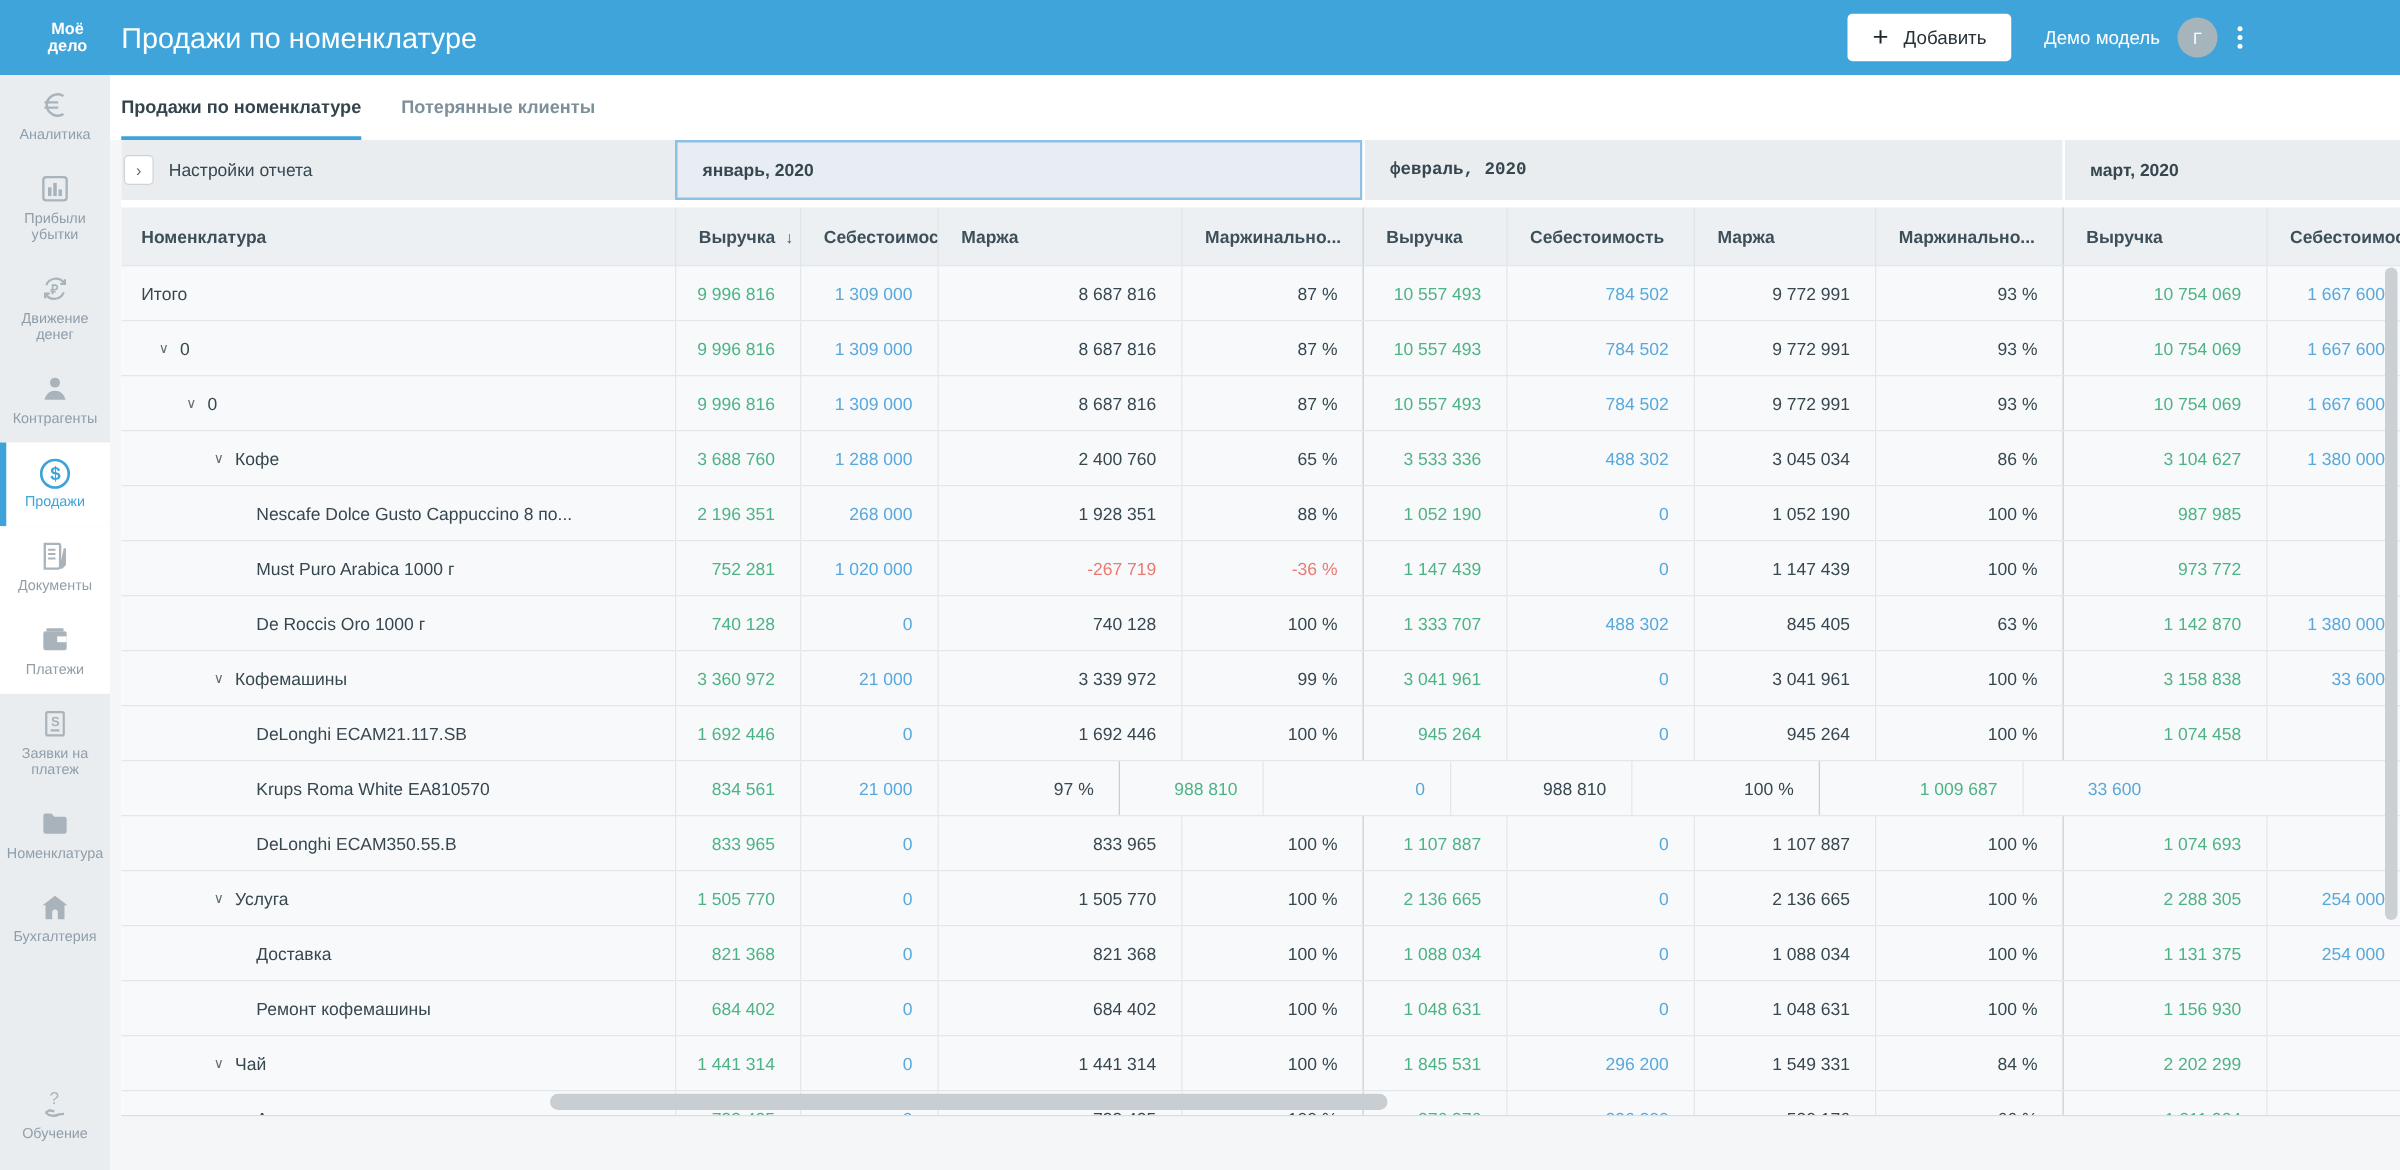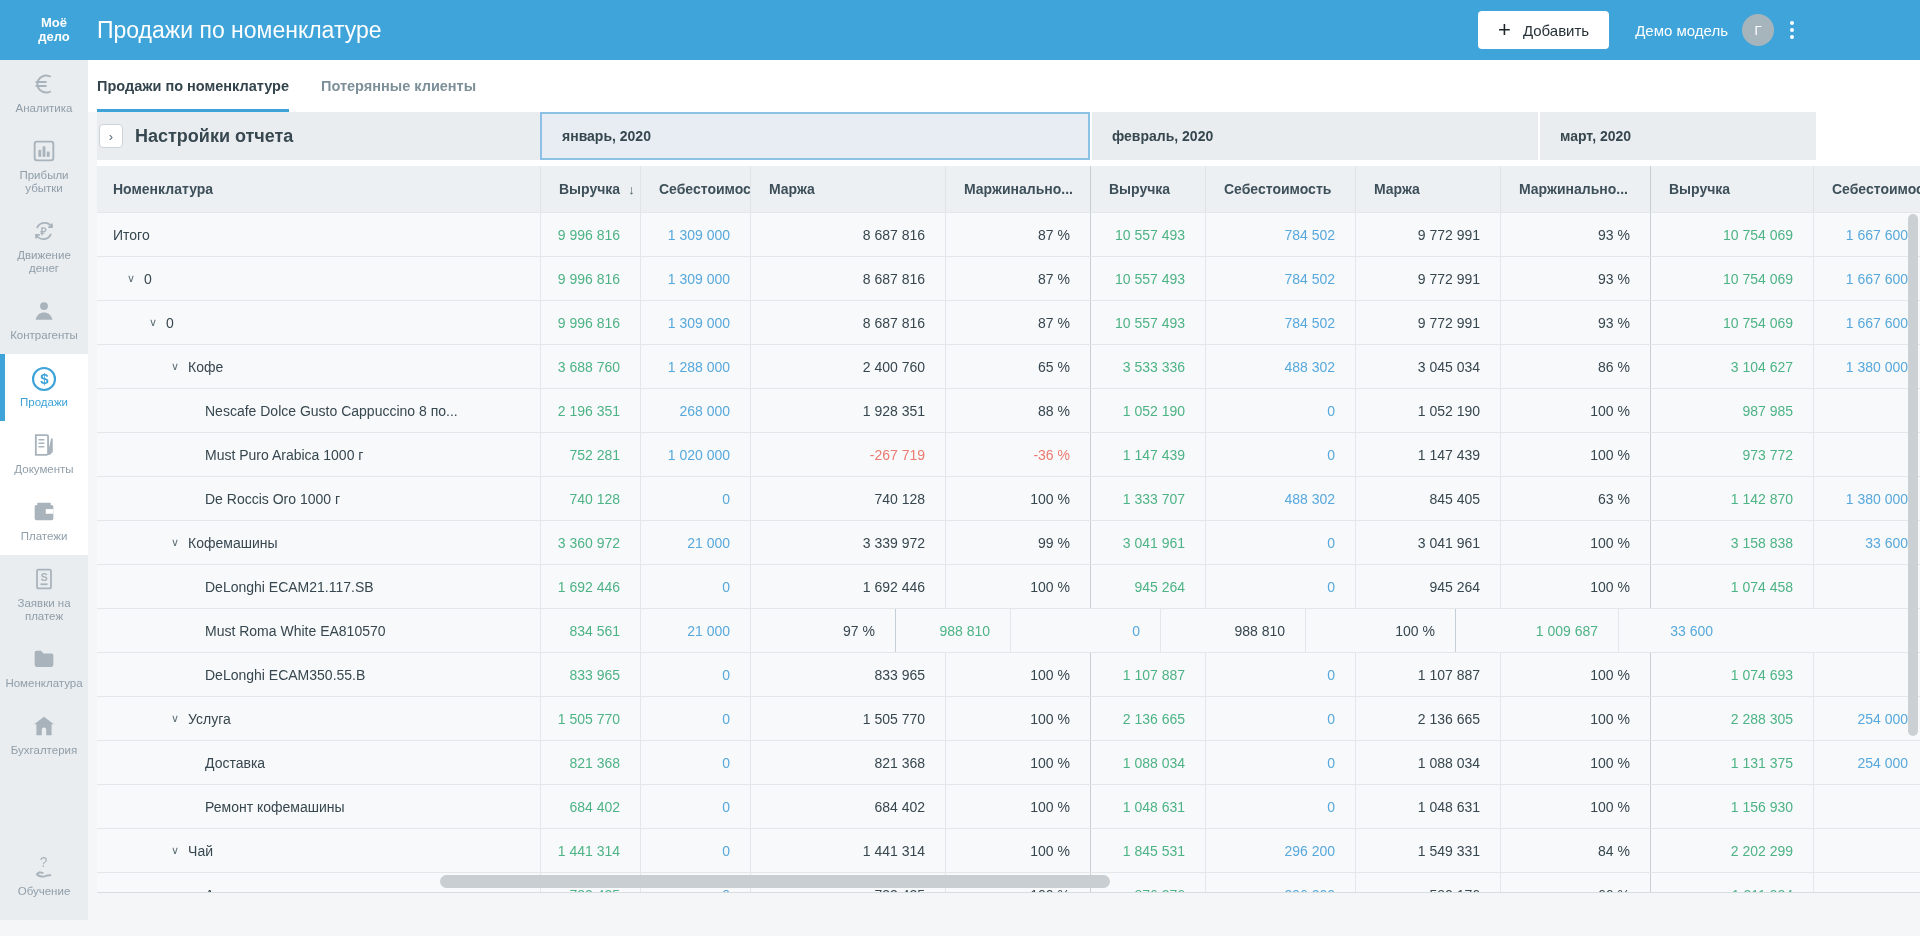--- a/index.html
+++ b/index.html
@@ -17,21 +17,21 @@
     display:flex; align-items:center; gap:12px; font-size:15px; color:#263238;
     cursor:pointer; font-family:inherit; }
   .add-plus { font-size:22px; font-weight:300; line-height:1; color:#1c262b; }
   .account { color:#fff; font-size:15px; margin:0 14px 0 26px; }
   .avatar { width:32px; height:32px; border-radius:50%; background:#a6b5bc; color:#fff;
     font-size:13px; display:flex; align-items:center; justify-content:center; }
   .kebab { margin:0 126px 0 16px; display:flex; flex-direction:column; gap:3px; cursor:pointer; }
   .kebab span { width:4px; height:4px; border-radius:50%; background:#fff; display:block; }
 
   
-  .sidebar { position:absolute; left:0; top:60px; width:88px; bottom:16px; background:#e9edf0; z-index:10; }
+  .sidebar { position:absolute; left:0; top:60px; width:88px; bottom:0; background:#e9edf0; z-index:10; }
   .side-item { position:relative; text-align:center; padding:10px 3px 12px; color:#909ea9; cursor:pointer; }
   .side-item.on-white { background:#fff; }
   .side-item.active { color:#3da3d8; }
   .side-item.active::before { content:""; position:absolute; left:0; top:0; bottom:0; width:5px; background:#3da3d8; }
   .side-icon { color:#a9b3bb; height:29px; }
   .side-icon svg { display:block; margin:0 auto; }
   .side-item.active .side-icon { color:#3da3d8; }
   .side-label { font-size:11.5px; line-height:13px; margin-top:3px; }
   .side-bottom { position:absolute; bottom:10px; left:0; right:0; }
 
@@ -46,21 +46,21 @@
   
   .report { position:absolute; left:97px; top:112px; width:1823px; height:781px;
     background:#fff; overflow:hidden; border-bottom:1px solid #d8dde1; }
   .inner { width:1831px; }
 
   .settings-row { display:flex; height:48px; }
   .settings-cell { width:443px; flex:none; background:#e9edf0; display:flex; align-items:center; padding-left:2px; }
   .expand-btn { width:24px; height:24px; background:#fff; border:1px solid #ccd4d9; border-radius:4px;
     color:#546e7a; font-size:13px; display:flex; align-items:center; justify-content:center;
     margin-right:12px; flex:none; cursor:pointer; }
-  .settings-label { font-size:18px; color:#37474f;font-weight:bold; }
+  .settings-label { font-size:14px; color:#37474f; }
   .month-cell { flex:none; background:#e9edf0; border-left:2px solid #fff; display:flex; align-items:center;
     padding-left:20px; font-size:14px; font-weight:600; color:#37474f; cursor:pointer; }
   .month-cell.selected { border:2px solid #8cc0e4; background:#e7edf2; }
 
   .gap-row { height:6px; background:#fff; }
 
   .header-row { display:flex; height:46px; background:#edf0f3; }
   .header-row .hcell { flex:none; display:flex; align-items:center; font-size:14px; font-weight:600;
     color:#3d4f59; border-left:1px solid #dfe4e8; padding-left:18px; cursor:pointer; white-space:nowrap; overflow:hidden; }
   .hcell.hname { width:443px; border-left:none; padding-left:16px; cursor:default; }
@@ -225,21 +225,21 @@
   </div>
 
 <div class="report">
   <div class="inner">
     <div class="settings-row" id="settings-row">
       <div class="settings-cell">
         <div class="expand-btn">›</div>
         <div class="settings-label">Настройки отчета</div>
       </div>
     <div class="month-cell selected" style="width: 550px;">январь, 2020</div>
-        <div class="month-cell" style="width: 448px;">февраль, 2020</div>
+        <div class="month-cell" style="width: 560px; font-family: Liberation Mono, monospace;">февраль, 2020</div>
         <div class="month-cell" style="width: 278px;">март, 2020</div>
       </div>
     <div class="gap-row"></div>
     <div class="header-row" id="header-row">
       <div class="hcell hname">Номенклатура</div>
     <div class="hcell" style="width: 100px;">
           <span>Выручка</span>
           <span class="sort-arrow">↓</span>
         </div>
         <div class="hcell" style="width: 110px;">
@@ -405,21 +405,21 @@
           <div class="cell num pct" style="width: 145px;">100 %</div>
           <div class="cell num rev mstart" style="width: 115px;">945 264</div>
           <div class="cell num cost" style="width: 150px;">0</div>
           <div class="cell num margin" style="width: 145px;">945 264</div>
           <div class="cell num pct" style="width: 150px;">100 %</div>
           <div class="cell num rev mstart" style="width: 163px;">1 074 458</div>
           <div class="cell num cost" style="width: 115px;"></div>
         </div>
         <div class="trow">
           <div class="cell name-cell lvl4">
-            <span>Must Roma White EA810570</span>
+            <span>Krups Roma White EA810570</span>
           </div>
           <div class="cell num rev" style="width: 100px;">834 561</div>
           <div class="cell num cost" style="width: 110px;">21 000</div>
           <div class="cell num pct" style="width: 145px;">97 %</div>
           <div class="cell num rev mstart" style="width: 115px;">988 810</div>
           <div class="cell num cost" style="width: 150px;">0</div>
           <div class="cell num margin" style="width: 145px;">988 810</div>
           <div class="cell num pct" style="width: 150px;">100 %</div>
           <div class="cell num rev mstart" style="width: 163px;">1 009 687</div>
           <div class="cell num cost" style="width: 115px;">33 600</div>

